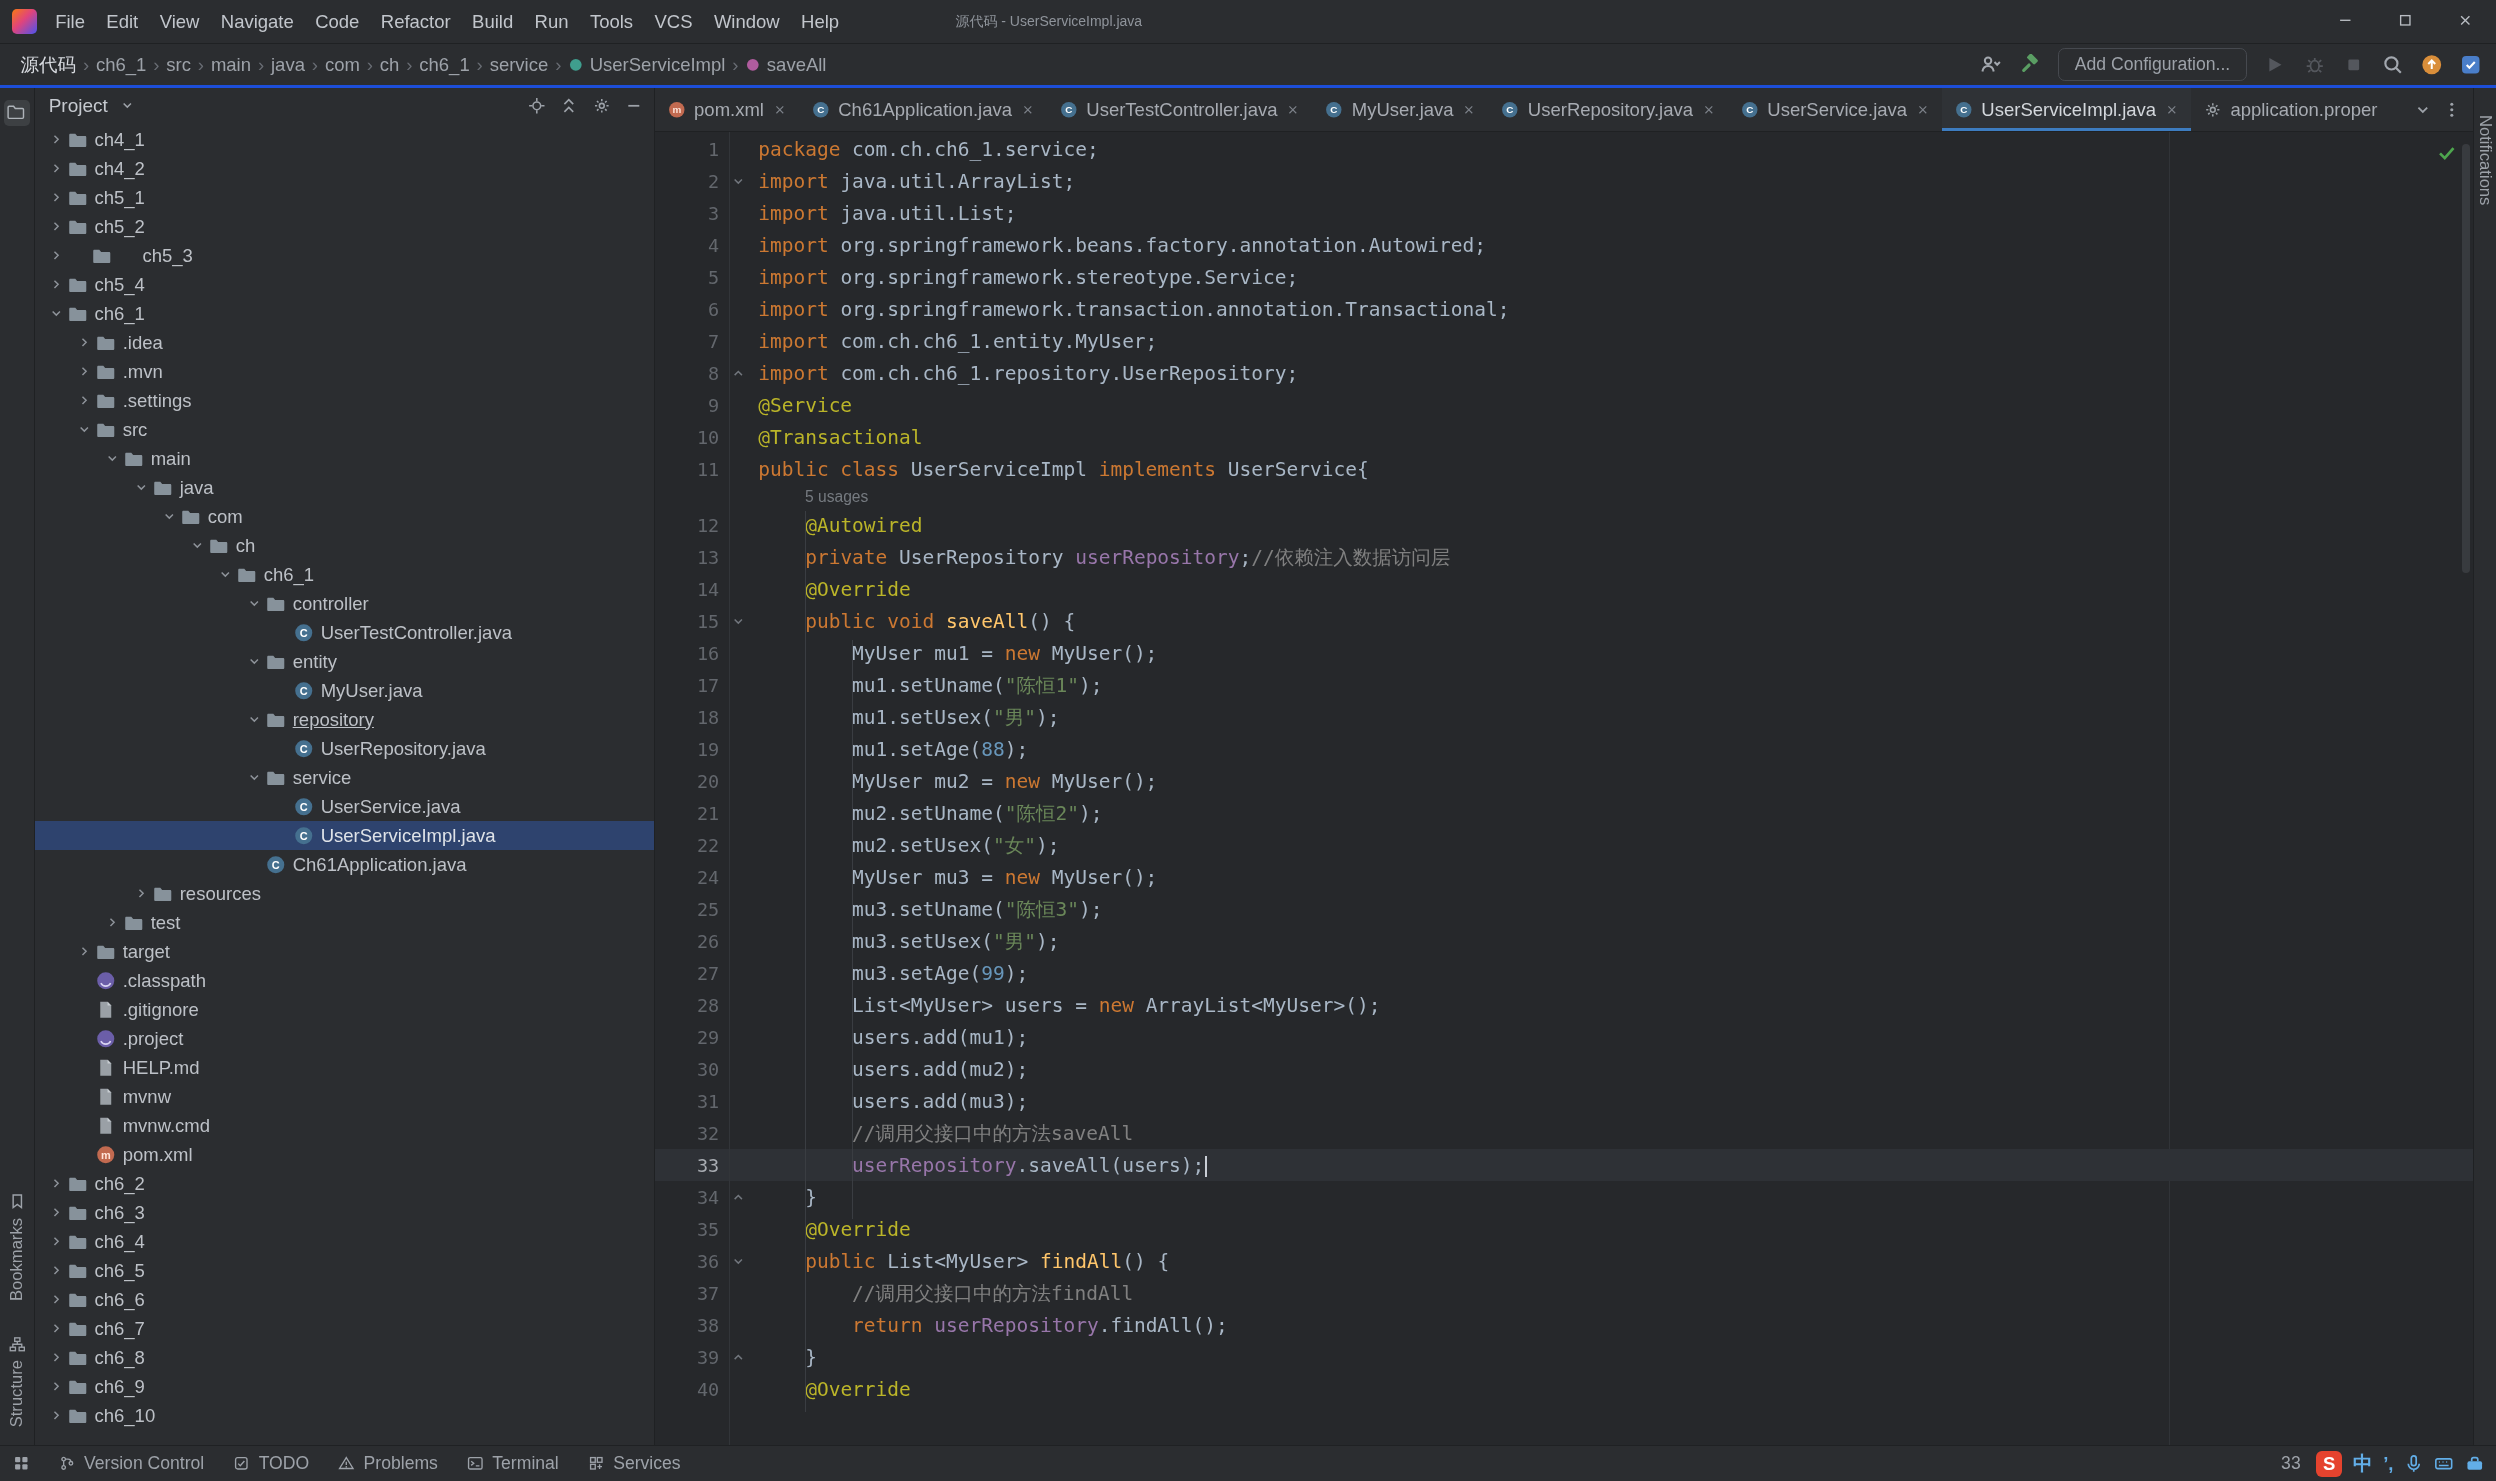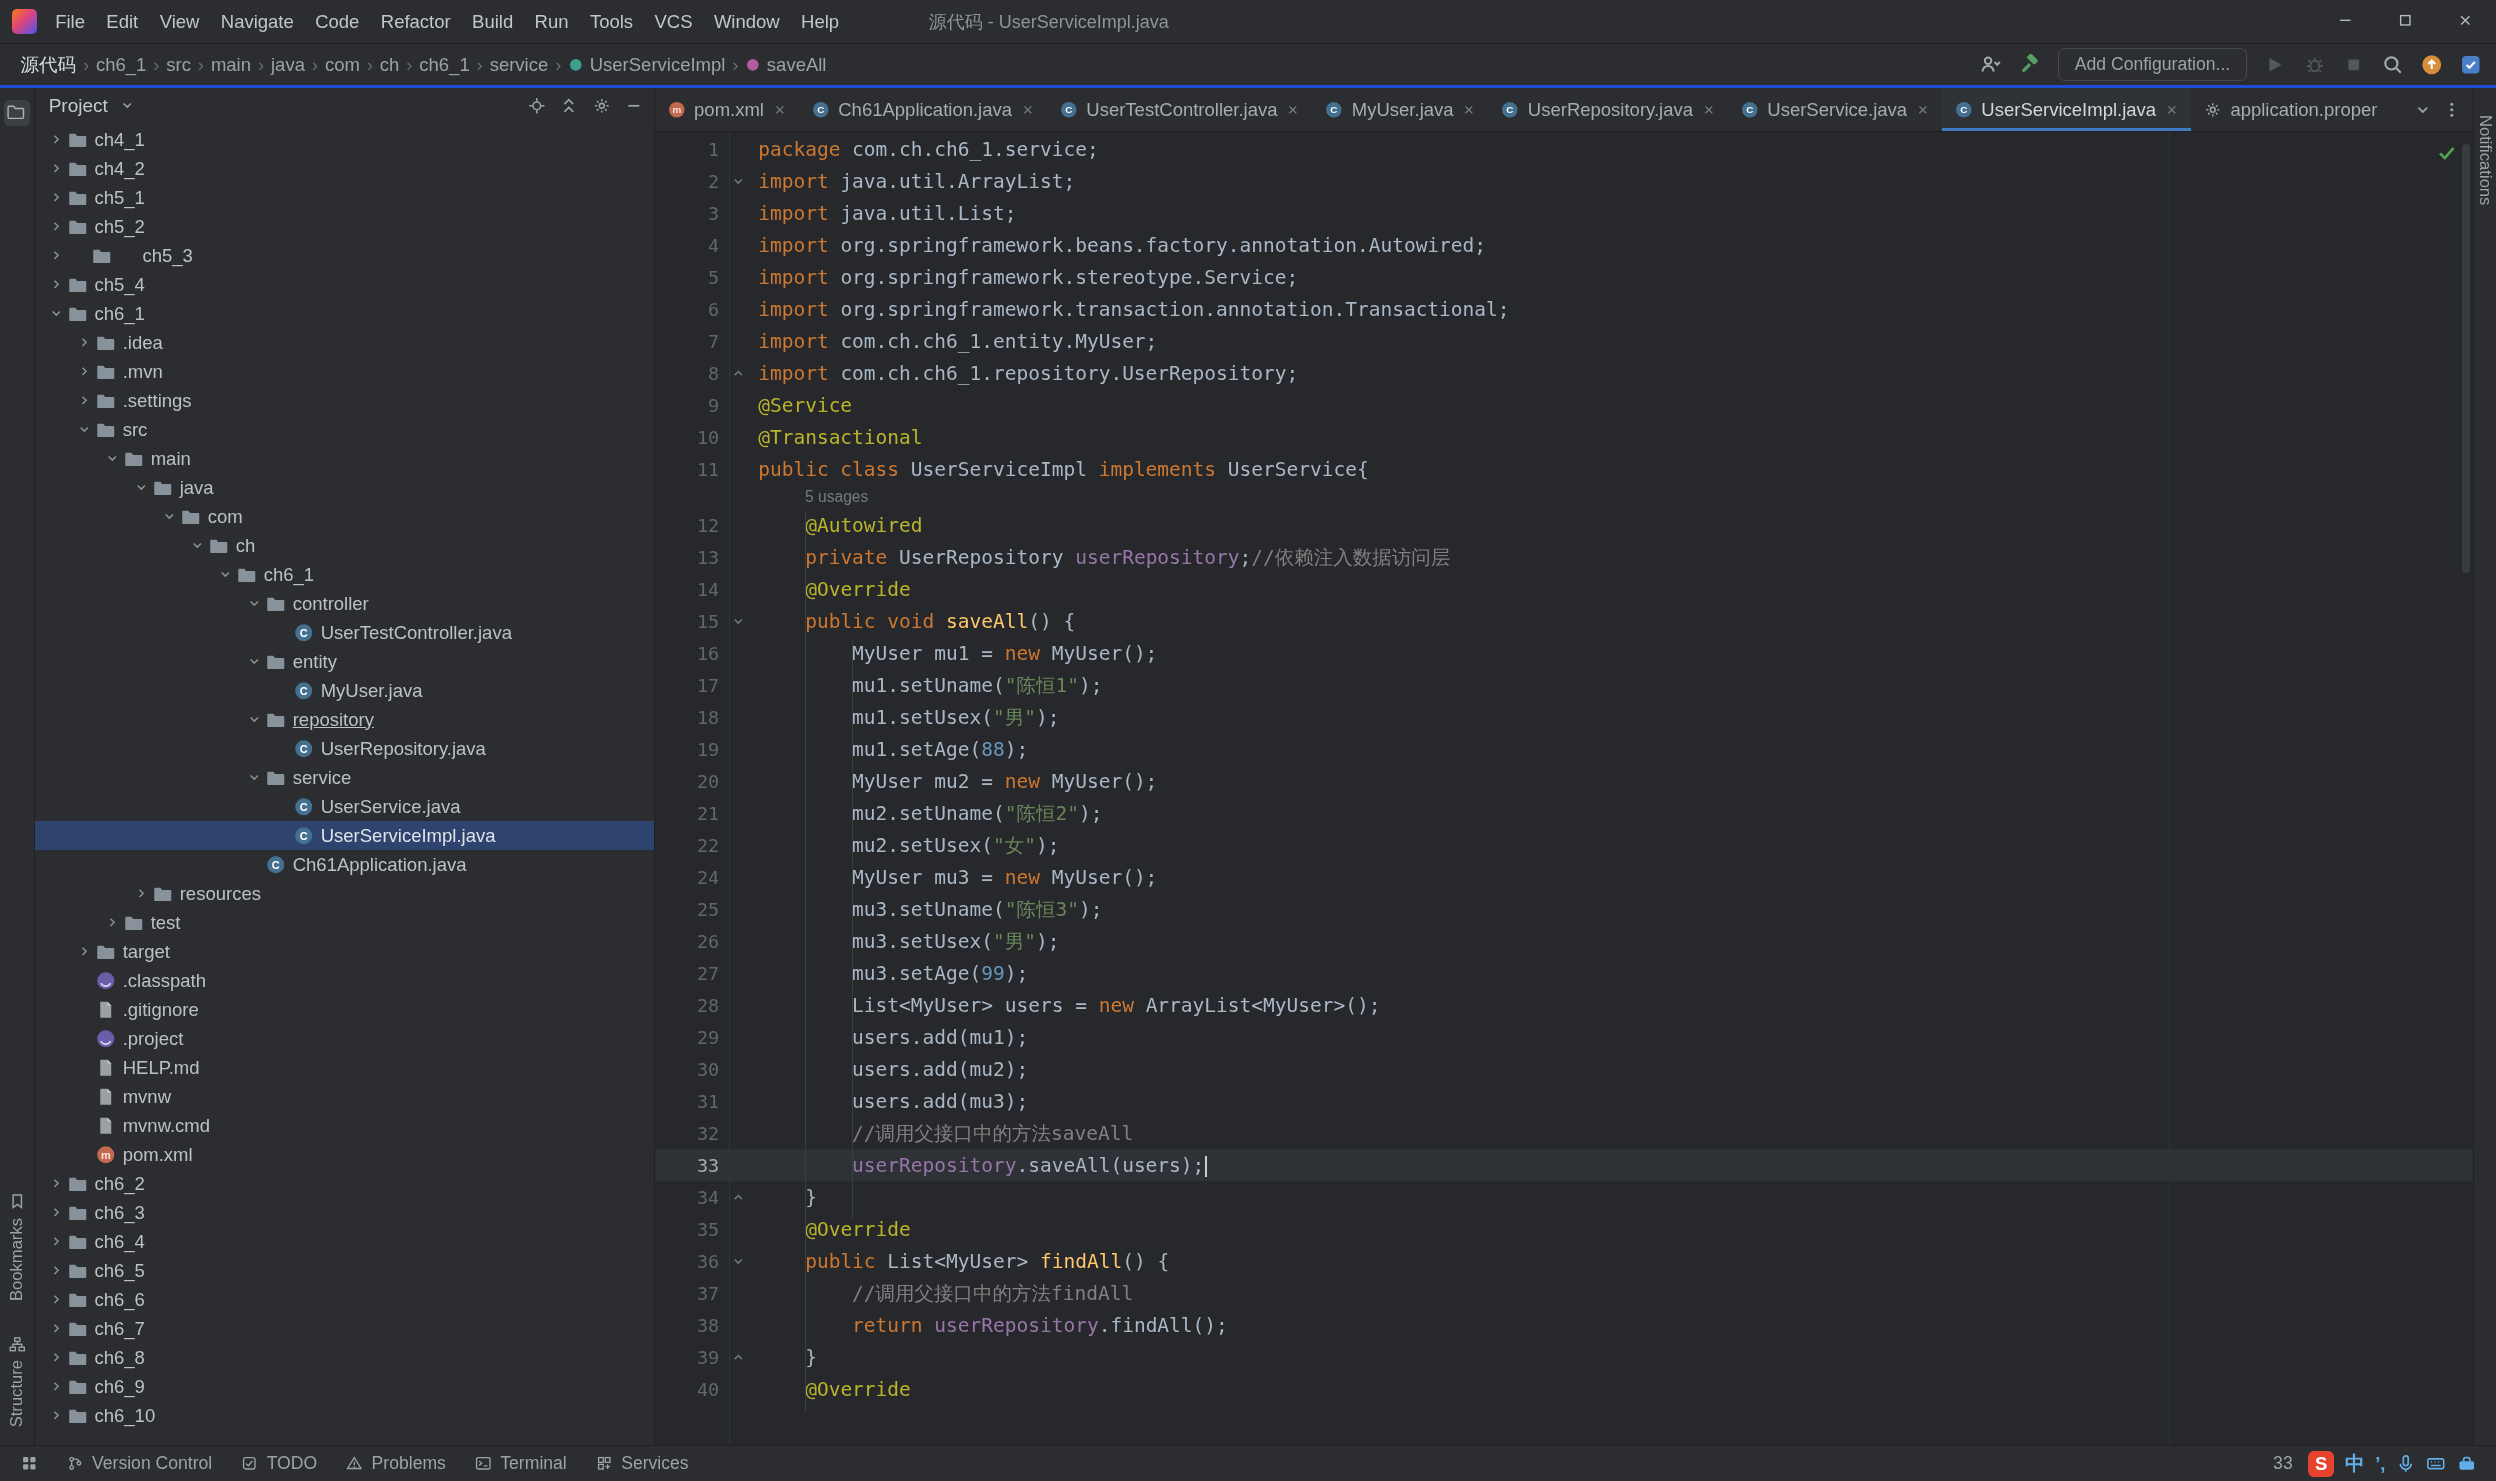--- a/index.html
+++ b/index.html
@@ -5,21 +5,21 @@
 *{box-sizing:border-box;margin:0;padding:0;}
 html,body{width:2497px;height:1481px;}
 body{background:#1e1f22;font-family:"Liberation Sans",sans-serif;overflow:hidden;color:#bdc1c7;}
 .svg-icon{display:inline-flex;width:19.5px;height:19.5px;flex:none;}
 .svg-icon svg{width:100%;height:100%;}
 #app{width:2497px;height:1481px;display:flex;flex-direction:column;}
 
 .titlebar{height:44px;background:#2b2d30;display:flex;align-items:center;position:relative;flex:none;border-bottom:1px solid #1f2123;}
 .logo{width:25px;height:25px;border-radius:4.9px;margin:0 7.8px 0 11.7px;background:linear-gradient(135deg,#f97a12,#e0447c 45%,#4a53f0);flex:none;}
 .menu-item{padding:0 10.7px;font-size:18.5px;color:#c2c6cc;line-height:44px;}
-.title-text{position:absolute;left:42%;transform:translateX(-50%);font-size:18px;color:#8f949b;white-space:nowrap;}
+.title-text{position:absolute;left:42%;transform:translateX(-50%);font-size:14px;color:#8f949b;white-space:nowrap;}
 .win-controls{margin-left:auto;display:flex;height:100%;}
 .win-btn{width:60px;display:flex;align-items:center;justify-content:center;color:#b9bdc3;}
 .win-btn svg{width:16.6px;height:16.6px;}
 
 .toolbar{height:44px;background:#2b2d30;border-bottom:3px solid #1d4ed8;display:flex;align-items:center;padding:0 15.6px;flex:none;}
 .breadcrumbs{display:flex;align-items:center;font-size:18.5px;color:#9da2a9;}
 .crumb{display:flex;align-items:center;gap:5.9px;padding:2px 4.9px;white-space:nowrap;}
 .crumb.strong{color:#d8dbe0;}
 .crumb-sep{color:#686c73;padding:0 2px;}
 .crumb .crumb-ic{width:15.6px;height:15.6px;}
@@ -78,21 +78,21 @@
 .caret{display:inline-block;width:2px;height:21.5px;background:#c9ced6;vertical-align:middle;margin-left:1px;}
 .gutter-sep{position:absolute;left:74px;top:0;bottom:0;width:1px;background:#323539;}
 .indent-guide{position:absolute;width:1px;background:#3a3d42;}
 .margin-guide{position:absolute;left:1514px;top:0;bottom:0;width:1px;background:#313438;}
 .editor-check{position:absolute;top:9.8px;right:15.6px;width:21.5px;height:21.5px;}
 .editor-scrollthumb{position:absolute;right:2.9px;top:11.7px;width:7.8px;height:429px;background:#55585e;opacity:.4;border-radius:3.9px;}
 
 .right-strip{width:24.4px;background:#2b2d30;border-left:1px solid #1f2123;position:relative;flex:none;}
 .vlabel2{position:absolute;top:27px;left:50%;transform:translateX(-50%);writing-mode:vertical-rl;font-size:16.6px;color:#9da2a9;}
 
-.statusbar{height:36px;flex:none;background:#2b2d30;border-top:1px solid #1f2123;display:flex;align-items:center;padding:0 21px;font-size:17.6px;color:#9da2a9;}
+.statusbar{height:36px;flex:none;background:#2b2d30;border-top:1px solid #1f2123;display:flex;align-items:center;padding:0 13px;font-size:17.6px;color:#9da2a9;}
 .status-left{display:flex;align-items:center;gap:29px;}
 .status-item{display:flex;align-items:center;gap:8.8px;}
 .st-ic{width:16.6px;height:16.6px;}
 .status-right{margin-left:auto;display:flex;align-items:center;gap:15.6px;}
 .ime{display:flex;align-items:center;gap:10.7px;}
 .ime-s{width:26px;height:26px;border-radius:5.9px;background:#e5432e;color:#fff;font-weight:bold;font-size:18.5px;display:flex;align-items:center;justify-content:center;}
 .ime-lang{color:#62aee8;font-size:19.5px;font-weight:bold;}
 .ime-punct{color:#62aee8;font-size:18.5px;font-weight:bold;}
 .ime-ic{width:19.5px;height:19.5px;color:#62aee8;}
 </style>

